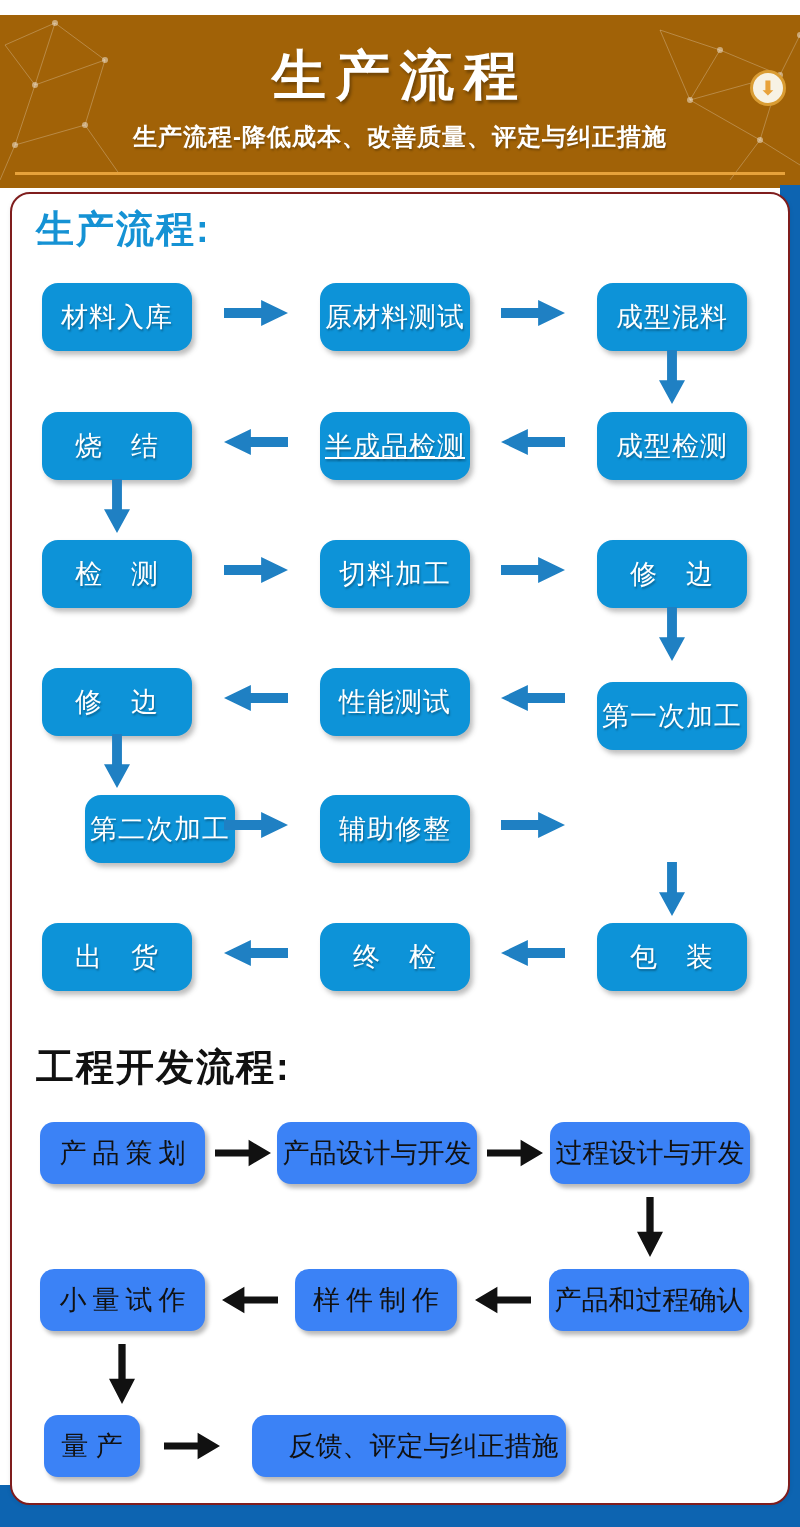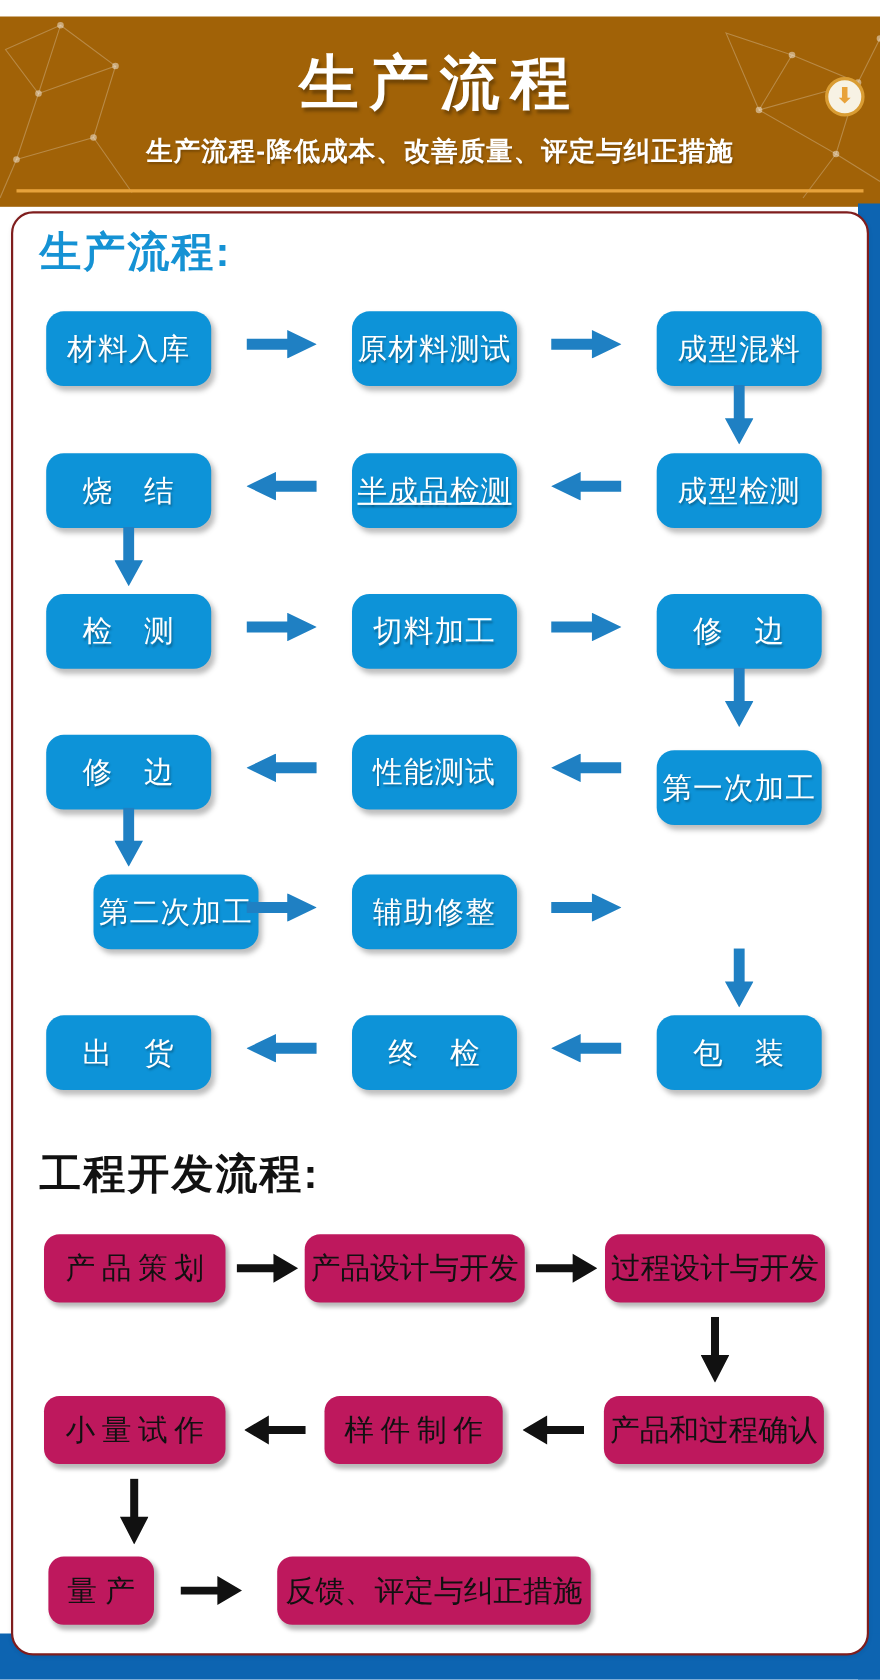--- a/index.html
+++ b/index.html
@@ -31,21 +31,21 @@
   .flow-heading-blue{position:absolute;left:24px;top:10px;font-size:38px;font-weight:bold;
     color:#1592d4;letter-spacing:2px;}
   .flow-heading-black{position:absolute;left:24px;top:848px;font-size:38px;font-weight:bold;
     color:#111;letter-spacing:2px;}
 
   
   .bluebox{position:absolute;width:150px;height:68px;background:#0d93d8;border-radius:16px;
     color:#fff;font-size:27px;display:flex;align-items:center;justify-content:center;
     white-space:nowrap;letter-spacing:1px;text-shadow:1px 2px 2px rgba(0,0,0,.3);
     box-shadow:3px 4px 5px rgba(70,70,70,.35);}
-  .greenbox{position:absolute;height:62px;background:#be185d;border-radius:14px;
+  .greenbox{position:absolute;height:62px;background:#3b82f6;border-radius:14px;
     color:#111;font-size:27px;display:flex;align-items:center;justify-content:center;
     white-space:nowrap;box-shadow:3px 4px 4px rgba(0,0,0,.28);}
   .sp{letter-spacing:6px;text-indent:6px;}
 
   
   .ar{position:absolute;background:#1f80c3;filter:drop-shadow(2px 3px 2px rgba(0,0,0,.3));}
   .ar-r{width:64px;height:26px;clip-path:polygon(0 31%,58% 31%,58% 0,100% 50%,58% 100%,58% 69%,0 69%);}
   .ar-l{width:64px;height:26px;clip-path:polygon(100% 31%,42% 31%,42% 0,0 50%,42% 100%,42% 69%,100% 69%);}
   .ar-d{width:26px;height:54px;clip-path:polygon(31% 0,69% 0,69% 56%,100% 56%,50% 100%,0 56%,31% 56%);}
   .ab{position:absolute;background:#111111;filter:drop-shadow(2px 2px 1px rgba(0,0,0,.25));}
@@ -156,15 +156,15 @@
 
   <div class="greenbox sp" style="left:28px;top:1075px;width:165px;border-radius:14px;">小量试作</div>
   <div class="ab ab-l" style="left:210px;top:1091px;"></div>
   <div class="greenbox sp" style="left:283px;top:1075px;width:162px;">样件制作</div>
   <div class="ab ab-l" style="left:463px;top:1091px;"></div>
   <div class="greenbox" style="left:537px;top:1075px;width:200px;">产品和过程确认</div>
   <div class="ab ab-d" style="left:97px;top:1150px;"></div>
 
   <div class="greenbox" style="left:32px;top:1221px;width:96px;">量 产</div>
   <div class="ab ab-r" style="left:152px;top:1237px;"></div>
-  <div class="greenbox" style="left:240px;top:1221px;width:285px;">反馈、评定与纠正措施</div>
+  <div class="greenbox" style="left:240px;top:1221px;width:285px;padding-left:29px;">反馈、评定与纠正措施</div>
 
 </div>
 
 </body></html>

